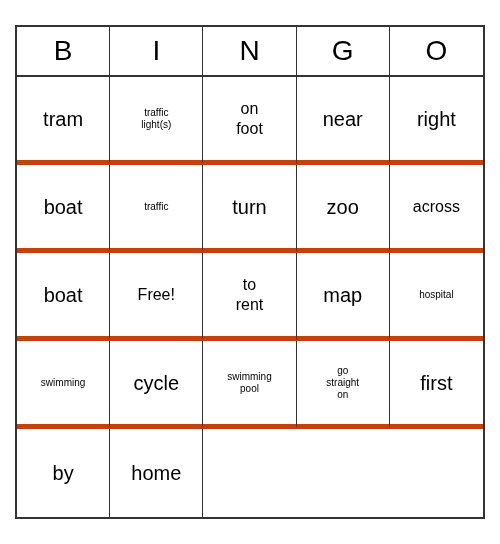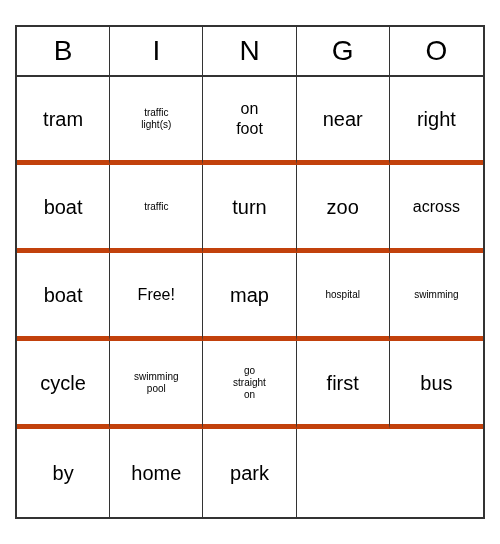--- a/index.html
+++ b/index.html
@@ -124,20 +124,24 @@
       <div class="cell">
         <span class="cell-text" style="white-space: pre-line;">across</span>
       </div>
       <div class="cell">
         <span class="cell-text cell-large" style="white-space: pre-line;">boat</span>
       </div>
       <div class="cell">
         <span class="cell-text" style="white-space: pre-line;">Free!</span>
       </div>
       <div class="cell">
+        <span class="cell-text" style="white-space: pre-line;">to
+rent</span>
+      </div>
+      <div class="cell">
         <span class="cell-text cell-large" style="white-space: pre-line;">map</span>
       </div>
       <div class="cell">
         <span class="cell-text cell-small" style="white-space: pre-line;">hospital</span>
       </div>
       <div class="cell">
         <span class="cell-text cell-small" style="white-space: pre-line;">swimming</span>
       </div>
       <div class="cell">
         <span class="cell-text cell-large" style="white-space: pre-line;">cycle</span>
@@ -148,25 +152,19 @@
       </div>
       <div class="cell">
         <span class="cell-text cell-small" style="white-space: pre-line;">go
 straight
 on</span>
       </div>
       <div class="cell">
         <span class="cell-text cell-large" style="white-space: pre-line;">first</span>
       </div>
       <div class="cell">
-        <span class="cell-text cell-large" style="white-space: pre-line;">bus</span>
-      </div>
-      <div class="cell">
         <span class="cell-text cell-large" style="white-space: pre-line;">by</span>
       </div>
       <div class="cell">
         <span class="cell-text cell-large" style="white-space: pre-line;">home</span>
       </div>
-      <div class="cell">
-        <span class="cell-text cell-large" style="white-space: pre-line;">park</span>
-      </div>
     </div>
 </div>
 
 </body></html>

